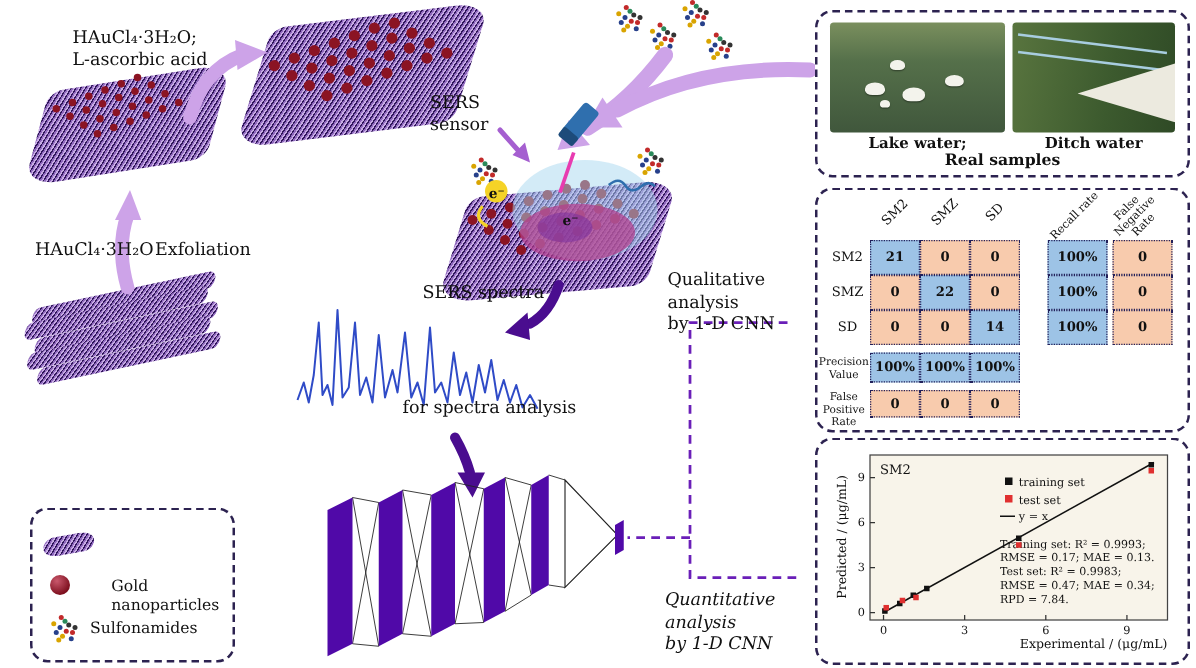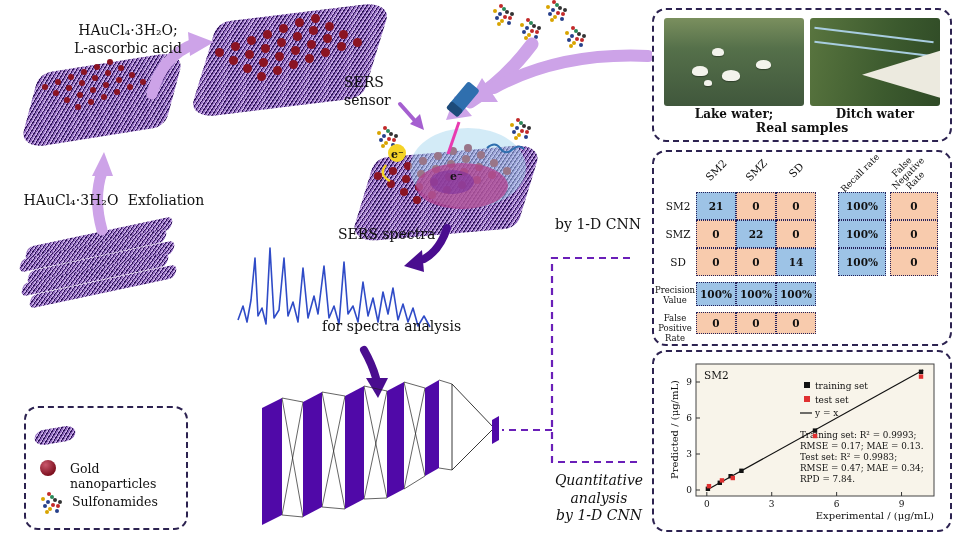--- a/index.html
+++ b/index.html
@@ -1,19 +1,19 @@
 <!DOCTYPE html>
 <html><head>
 <meta charset="utf-8">
 <style>
   html,body{margin:0;padding:0;background:#fff;}
   .canvas{position:relative;width:957px;height:534px;background:#fff;overflow:hidden;
           font-family:"DejaVu Serif","Liberation Serif",serif;color:#111;}
   .lbl{position:absolute;font-size:14px;line-height:1.25;}
-  .center{text-align:center;}
+  .center{text-align:left;}
   .dashed-box{position:absolute;border:2.4px dashed #2c2250;border-radius:14px;background:#fff;}
   
   .vp-sheet{position:absolute;
     background:repeating-linear-gradient(112deg,#31175c 0 1.2px,#8f68bd 1.2px 2.6px,#c7abe4 2.6px 4px);
     border-radius:12px 28px 12px 28px/10px 18px 10px 18px;}
   .np{position:absolute;border-radius:50%;background:#8b1423;}
   #dots-left{left:42px;top:84px;width:6px;height:6px;box-shadow:
     13px -5px 0 #8b1423,26px -10px 0 #8b1423,39px -15px 0 #8b1423,52px -20px 0 #8b1423,65px -25px 0 #8b1423,
     11px 6px 0 #8b1423,24px 1px 0 #8b1423,37px -4px 0 #8b1423,50px -9px 0 #8b1423,63px -14px 0 #8b1423,76px -19px 0 #8b1423,
     22px 13px 0 #8b1423,35px 8px 0 #8b1423,48px 3px 0 #8b1423,61px -2px 0 #8b1423,74px -7px 0 #8b1423,87px -12px 0 #8b1423,
@@ -166,31 +166,32 @@
     </g>
 
     <path d="M630,258 L552,258 L552,462 L642,462" fill="none" stroke="#6a1fb8" stroke-width="2.2" stroke-dasharray="7 5"></path>
     <path d="M552,430 L502,430" fill="none" stroke="#6a1fb8" stroke-width="2.2" stroke-dasharray="7 5"></path>
   </svg>
 
   <div class="lbl center" style="left:58px;top:22px;width:140px;">
     <div>HAuCl₄·3H₂O;</div>
     <div>L-ascorbic acid</div>
   </div>
-  <div class="lbl center" style="left:16px;top:192px;width:110px;">HAuCl₄·3H₂O</div>
+  <div class="lbl center" style="left:28px;top:192px;width:110px;">HAuCl₄·3H₂O</div>
   <div class="lbl center" style="left:124px;top:192px;width:84px;">Exfoliation</div>
   <div class="lbl" style="left:344px;top:74px;width:72px;">
     <div>SERS</div>
     <div>sensor</div>
   </div>
   <div class="lbl" style="left:338px;top:226px;width:110px;">SERS spectra</div>
   <div class="lbl" style="left:322px;top:318px;width:150px;">
     <div>for spectra analysis</div>
   </div>
   <div class="lbl center" style="left:534px;top:216px;width:128px;">
+    <div>Qualitative analysis</div>
     <div>by 1-D CNN</div>
   </div>
   <div class="lbl center" style="left:532px;top:472px;width:134px;font-style:italic;">
     <div>Quantitative analysis</div>
     <div>by 1-D CNN</div>
   </div>
 
   <div class="dashed-box" style="left:652px;top:8px;width:296px;height:130px;">
     <div class="photo" id="photo-lake" style="left:10px;top:8px;width:140px;height:88px;">
       <div class="duck" style="left:28px;top:48px;width:16px;height:10px;"></div>
@@ -300,18 +301,18 @@
         <rect x="158.8" y="81.8" width="4.4" height="4.4" fill="#e03030"></rect>
         <rect x="264.8181818181818" y="22.40000000000001" width="4.4" height="4.4" fill="#e03030"></rect>
       </svg>
     <div style="position:absolute;left:-55px;top:72px;width:150px;text-align:center;font-size:10px;transform:rotate(-90deg);">Predicted / (μg/mL)</div>
     <div style="position:absolute;left:42px;top:158px;width:238px;text-align:right;font-size:10px;">Experimental / (μg/mL)</div>
   </div>
 
   <div class="dashed-box" style="left:24px;top:406px;width:160px;height:120px;">
     <div class="vp-sheet" style="left:8px;top:20px;width:42px;height:15px;transform:rotate(-10deg) skewX(-25deg);"></div>
     <div class="gold-lg" style="left:14px;top:52px;"></div>
-    <div class="leg-text" style="left:44px;top:53px;">Gold nanoparticles</div>
+    <div class="leg-text" style="left:63px;top:53px;">Gold nanoparticles</div>
     <div class="cluster" style="left:20px;top:92px;"></div>
     <div class="leg-text" style="left:46px;top:86px;">Sulfonamides</div>
   </div>
 
 </div>
 
 </body></html>

